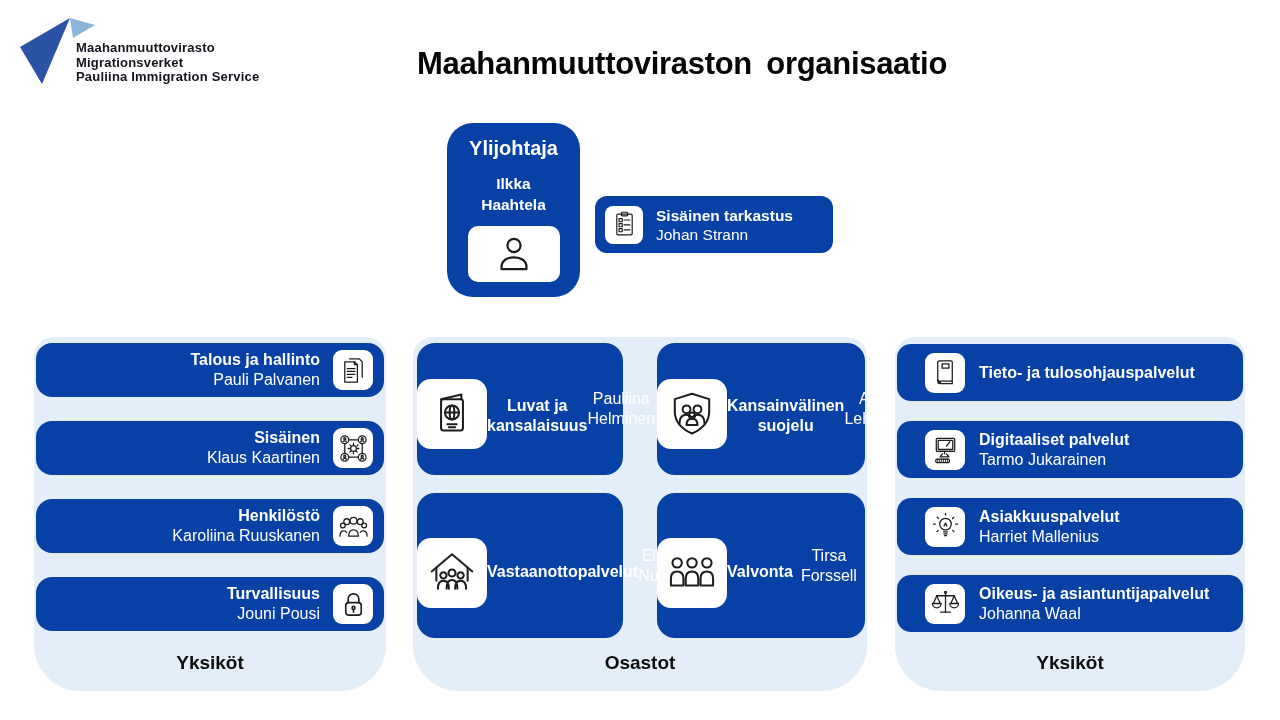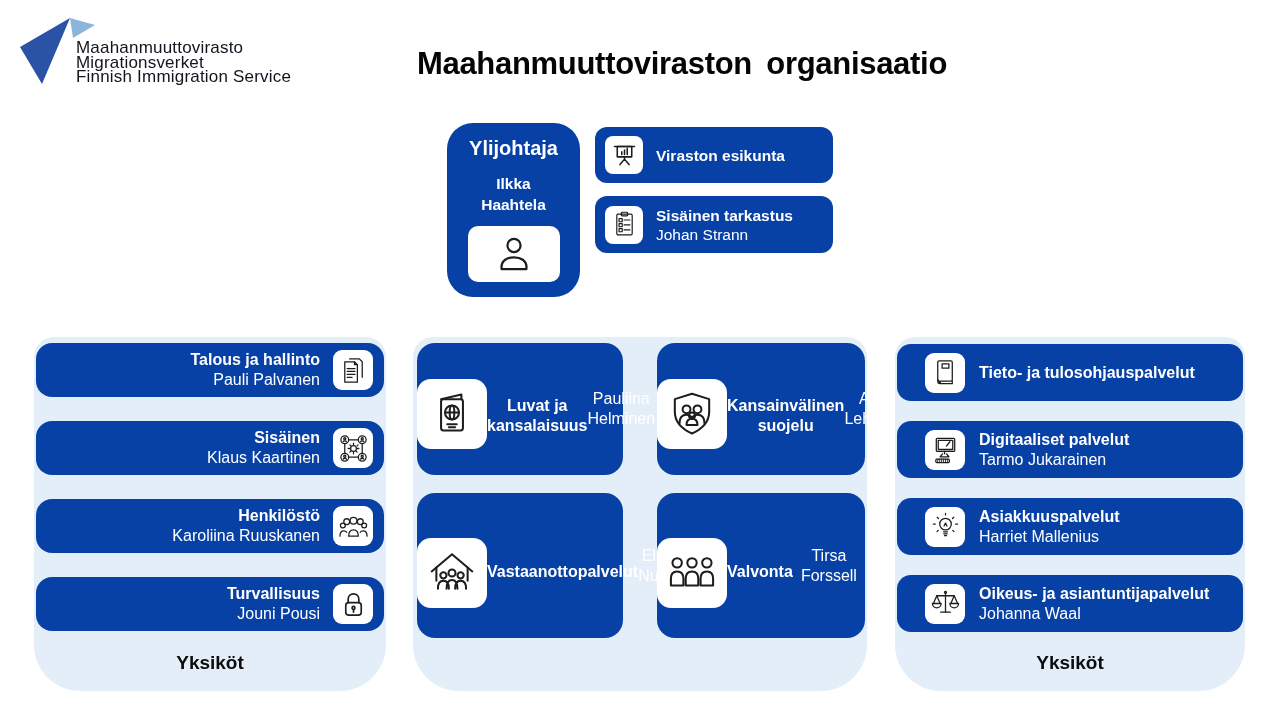--- a/index.html
+++ b/index.html
@@ -5,21 +5,21 @@
   :root{
     --primary:#0841a5; --container:#e4eef9; --logo-dark:#2a52a5; --logo-light:#8ab6dc;
   }
   *{margin:0;padding:0;box-sizing:border-box}
   body{font-family:"Liberation Sans", sans-serif; background:#fff;}
   .page{position:relative;width:1280px;height:720px;background:#fff;overflow:hidden}
 
   
   .logo{position:absolute;left:18px;top:10px;width:230px;height:92px}
   .logo-mark{position:absolute;left:0;top:0;width:84px;height:88px}
-  .logo-text{position:absolute;left:58px;top:31px;font-size:17px;font-weight:400;
+  .logo-text{position:absolute;left:58px;top:31px;font-size:13px;font-weight:700;
     line-height:14.5px;color:#14141e;letter-spacing:.2px;white-space:nowrap}
 
   
   .title{position:absolute;left:352px;top:46px;width:660px;text-align:center;
     font-size:31px;font-weight:700;color:#050505;letter-spacing:-.3px;word-spacing:6px}
 
   
   .director{position:absolute;left:447px;top:123px;width:133px;height:174px;
     background:var(--primary);border-radius:26px;color:#fff;text-align:center;padding-top:14px}
   .d-title{font-size:20px;font-weight:700}
@@ -83,50 +83,37 @@
 <div class="page">
 
   <div class="logo">
     <svg class="logo-mark" viewBox="0 0 84 88">
       <polygon points="52,8 2,37 24,74" style="fill:var(--logo-dark)"></polygon>
       <polygon points="52,8 77,15 55,28" style="fill:var(--logo-light)"></polygon>
     </svg>
     <div class="logo-text">
       <div>Maahanmuuttovirasto</div>
       <div>Migrationsverket</div>
-      <div>Finnish Immigration Service</div>
+      <div>Pauliina Immigration Service</div>
     </div>
   </div>
 
   <h1 class="title">Maahanmuuttoviraston organisaatio</h1>
 
   <section class="director">
     <div class="d-title">Ylijohtaja</div>
     <div class="d-name">Ilkka Haahtela</div>
     <div class="d-plate">
       <svg class="ic" viewBox="0 0 64 64">
         <circle cx="32" cy="19" r="10"></circle>
         <path d="M13 55v-3c0-10 8.5-15 19-15s19 5 19 15v3z"></path>
       </svg>
     </div>
   </section>
 
-  <section class="bar staff">
-    <div class="sq sq38">
-      <svg class="ic" viewBox="0 0 64 64">
-        <path d="M10 12h44"></path>
-          <rect x="16" y="12" width="32" height="23" rx="1"></rect>
-        <path d="M26 30v-6M32 30v-10M38 30v-14"></path>
-        <path d="M32 35v5M32 40l-10 12M32 40l10 12"></path>
-      </svg>
-    </div>
-    <div class="bar-text">
-      <div class="bar-title">Viraston esikunta</div>
-    </div>
-  </section>
 
   <section class="bar audit">
     <div class="sq sq38">
       <svg class="ic thin" viewBox="0 0 64 64">
         <rect x="15" y="9" width="34" height="46" rx="3"></rect>
         <rect x="25" y="5" width="14" height="8" rx="2"></rect>
         <rect x="20" y="19" width="7" height="7"></rect>
           <path d="M31 22h13"></path>
         <rect x="20" y="30" width="7" height="7"></rect>
           <path d="M31 33h13"></path>
@@ -262,20 +249,21 @@
         <svg class="ic thin" viewBox="0 0 64 64">
           <circle cx="13" cy="19" r="6"></circle>
             <circle cx="32" cy="19" r="6"></circle>
             <circle cx="51" cy="19" r="6"></circle>
           <path d="M5 48v-9c0-6 3-9 8-9s8 3 8 9v9zM24 48v-9c0-6 3-9 8-9s8 3 8 9v9zM43 48v-9c0-6 3-9 8-9s8 3 8 9v9z"></path>
         </svg>
       </div>
       <div class="unit-title">Valvonta</div>
       <div class="unit-name">Tirsa Forssell</div>
     </div>
+    <div class="group-label">Osastot</div>
   </section>
 
   <section class="container c-right">
     <div class="row-card right-card" style="top:7px">
       <div class="sq sq40">
         <svg class="ic thin" viewBox="0 0 64 64">
           <rect x="16" y="8" width="30" height="42" rx="3"></rect>
           <rect x="25" y="14" width="14" height="9"></rect>
           <path d="M16 46v4c0 3 2 5 5 5h25v-5"></path>
           <circle cx="20" cy="53" r="1.6"></circle>

